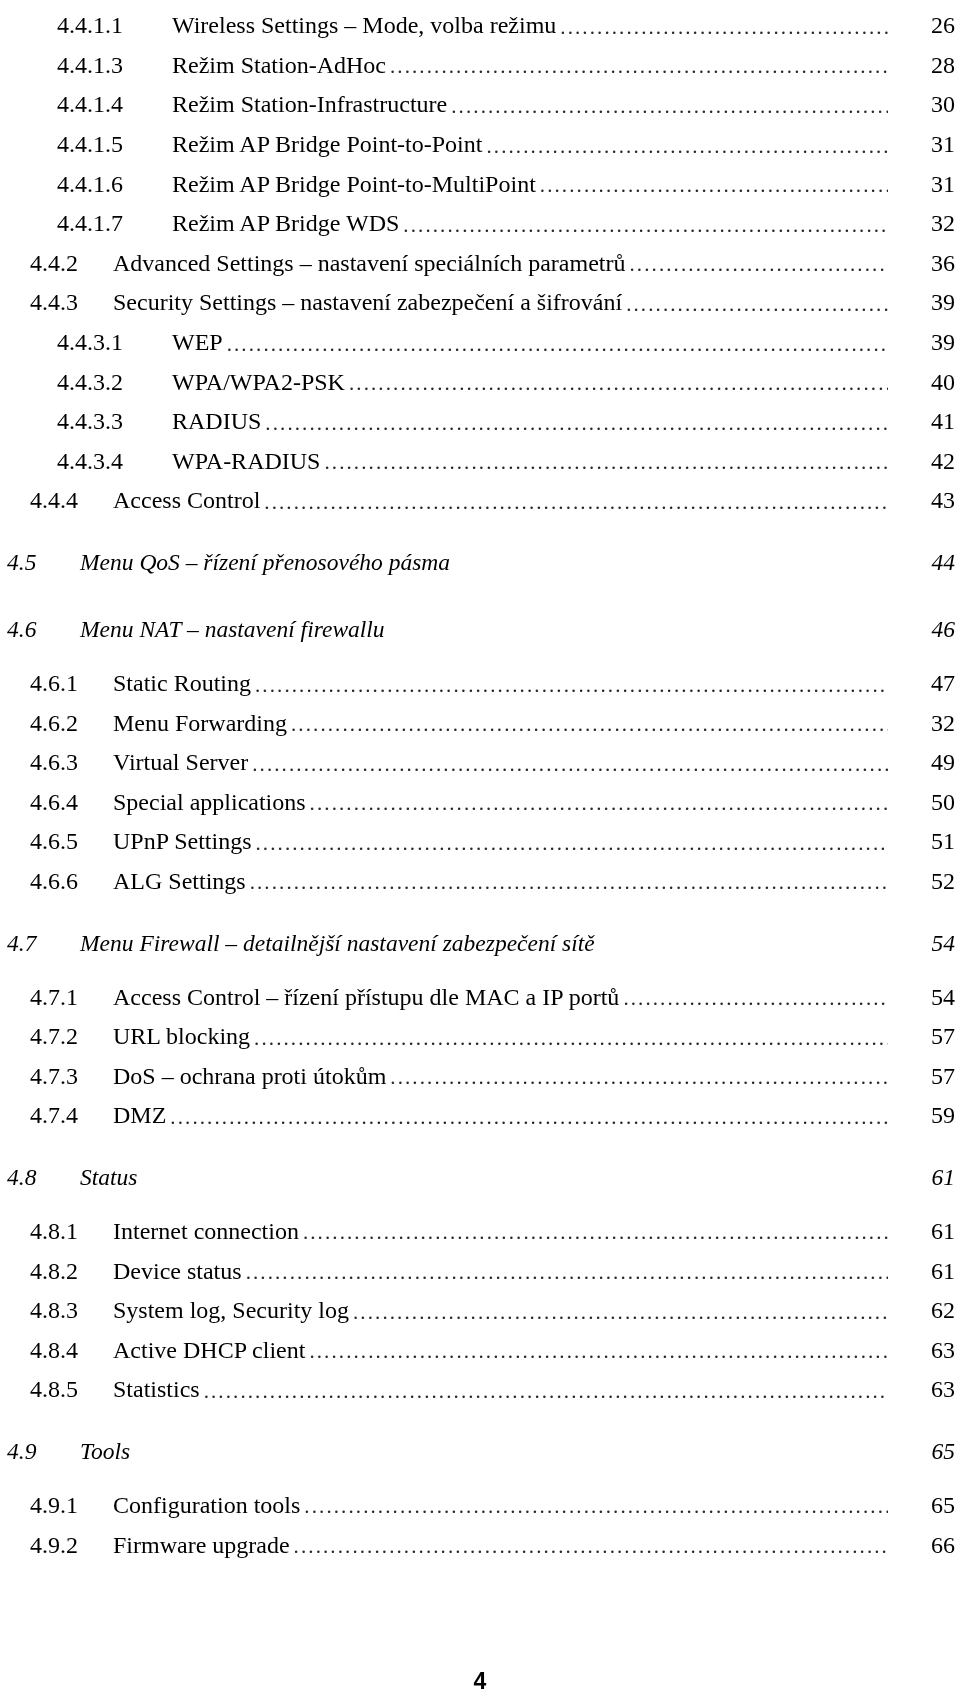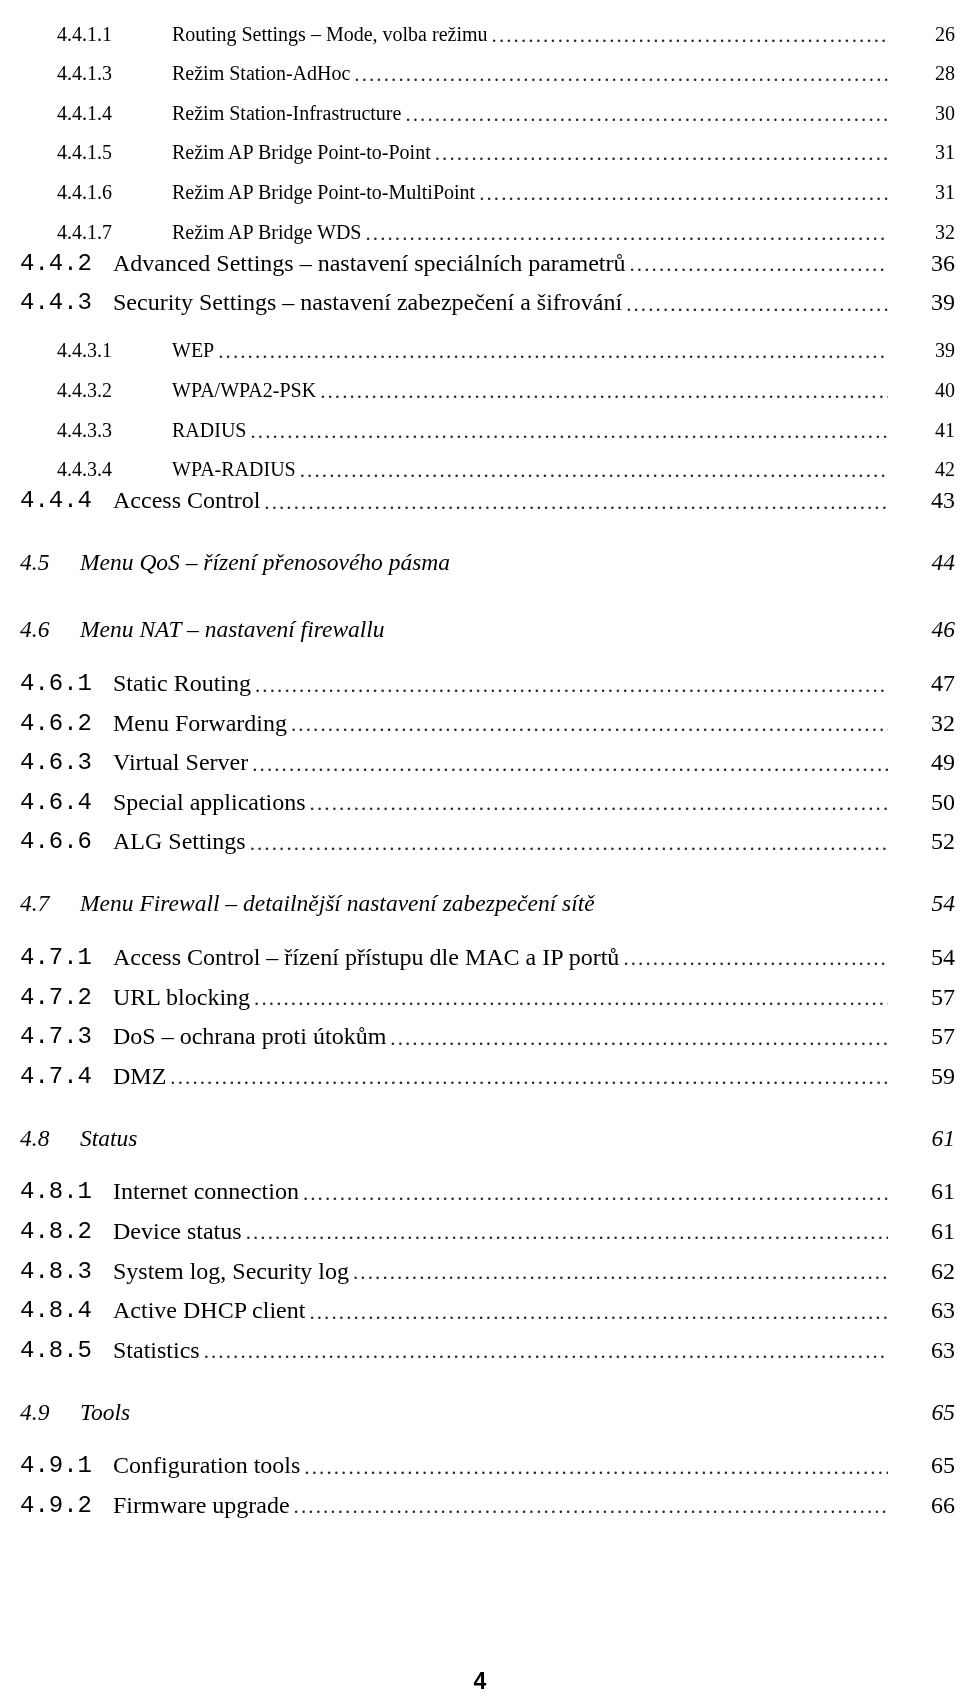--- a/index.html
+++ b/index.html
@@ -76,44 +76,43 @@
   .lvl2 {
     font-style: italic;
     font-size: 23.5px;
     height: 50px;
     align-items: center;
     margin-top: 17px;
     margin-bottom: 9px;
   }
   .lvl2 .toc-num {
     width: 80px;
-    padding-left: 20px;
+    padding-left: 7px;
     box-sizing: border-box;
   }
   .lvl2 .toc-leader::before { content: ""; }
   .lvl2 .toc-page { }
 
   
   .lvl3 {
     font-size: 24px;
     height: 39.6px;
     align-items: center;
   }
   .lvl3 .toc-num {
     width: 113px;
-    padding-left: 20px;
-    box-sizing: border-box;
-    font-family: Liberation Mono, monospace;
+    padding-left: 30px;
+    box-sizing: border-box;
   }
 
   
   .lvl4 {
-    font-size: 20px;
+    font-size: 24px;
     height: 39.6px;
-    align-items: flex-end;
+    align-items: center;
   }
   .lvl4 .toc-num {
     width: 172px;
     padding-left: 57px;
     box-sizing: border-box;
   }
 
   .footer-page {
     position: absolute;
     left: 0;
@@ -125,21 +124,21 @@
     font-weight: 700;
     color: #000000;
   }
 </style>
 </head>
 <body>
 
 <div id="toc">
     <div class="toc-entry lvl4">
       <span class="toc-num">4.4.1.1</span>
-      <span class="toc-label">Routing Settings – Mode, volba režimu</span>
+      <span class="toc-label">Wireless Settings – Mode, volba režimu</span>
       <span class="toc-leader"></span>
       <span class="toc-page">26</span>
     </div>
     <div class="toc-entry lvl4">
       <span class="toc-num">4.4.1.3</span>
       <span class="toc-label">Režim Station-AdHoc</span>
       <span class="toc-leader"></span>
       <span class="toc-page">28</span>
     </div>
     <div class="toc-entry lvl4">
@@ -238,20 +237,26 @@
       <span class="toc-leader"></span>
       <span class="toc-page">49</span>
     </div>
     <div class="toc-entry lvl3">
       <span class="toc-num">4.6.4</span>
       <span class="toc-label">Special applications</span>
       <span class="toc-leader"></span>
       <span class="toc-page">50</span>
     </div>
     <div class="toc-entry lvl3">
+      <span class="toc-num">4.6.5</span>
+      <span class="toc-label">UPnP Settings</span>
+      <span class="toc-leader"></span>
+      <span class="toc-page">51</span>
+    </div>
+    <div class="toc-entry lvl3">
       <span class="toc-num">4.6.6</span>
       <span class="toc-label">ALG Settings</span>
       <span class="toc-leader"></span>
       <span class="toc-page">52</span>
     </div>
     <div class="toc-entry lvl2">
       <span class="toc-num">4.7</span>
       <span class="toc-label">Menu Firewall – detailnější nastavení zabezpečení sítě</span>
       <span class="toc-leader"></span>
       <span class="toc-page">54</span>

